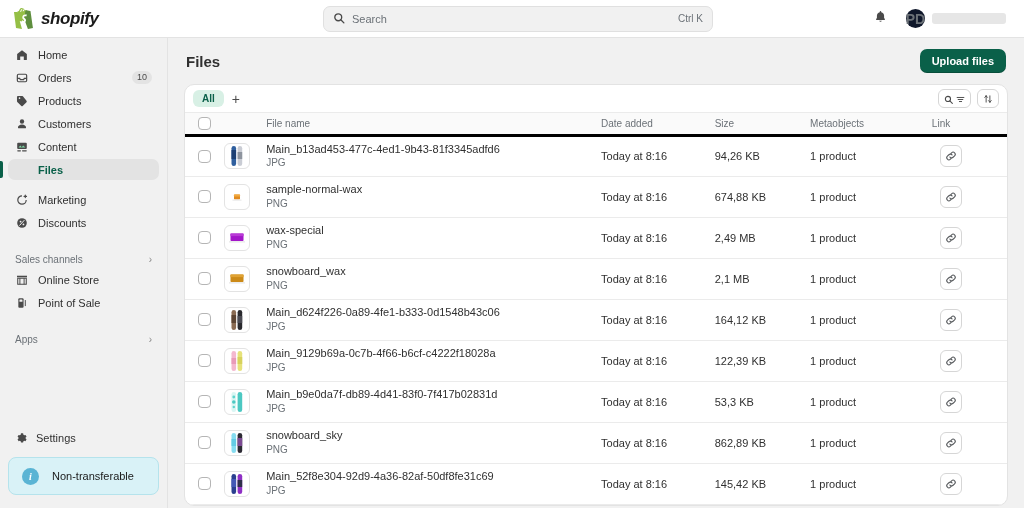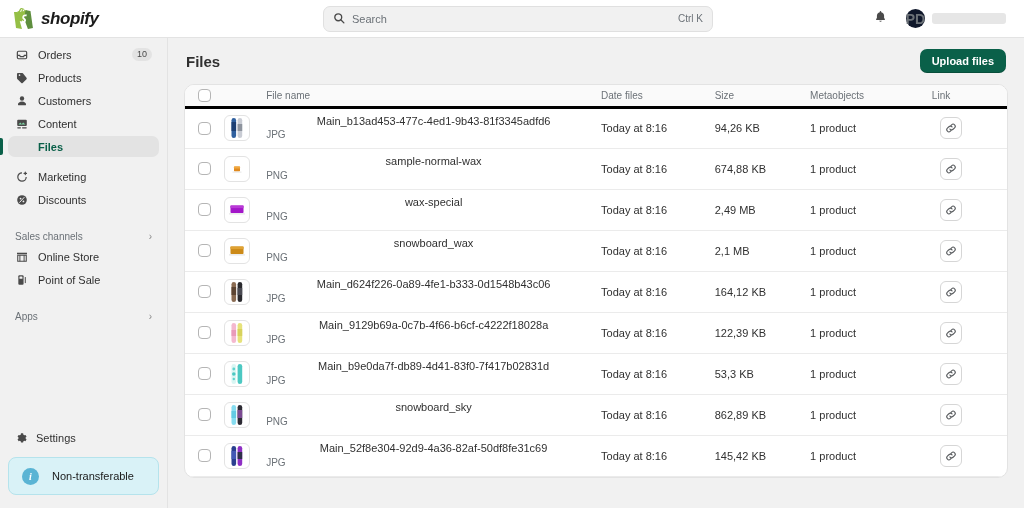--- a/index.html
+++ b/index.html
@@ -186,21 +186,21 @@
   .cb {
     width: 13px; height: 13px; border: 1px solid #b5b5b5;
     border-radius: 4px; background: #fff; margin-left: 13px;
   }
   .thumb {
     width: 26px; height: 26px; border: 1px solid #e3e3e3;
     border-radius: 6px; background: #fff; overflow: hidden;
     display: flex; align-items: center; justify-content: center;
   }
   .thumb svg { display: block; }
-  .fname { font-size: 11px; color: #303030; line-height: 1.35; text-align: center; }
+  .fname { font-size: 11px; color: #303030; line-height: 1.35; }
   .ftype { font-size: 10px; color: #6b7177; line-height: 1.4; }
   .cell-pad { padding-left: 2px; }
   .link-btn {
     width: 22px; height: 22px; border: 1px solid #d6d6d6;
     border-radius: 6px; background: #fff;
     display: flex; align-items: center; justify-content: center;
     color: #5c5f62; margin-left: 8px;
   }
 </style>
 </head>
@@ -249,20 +249,28 @@
         <span class="account-name-redacted"></span>
       </div>
     </div>
   </div>
 
   <div class="body-row">
 
     <div class="sidebar">
       <div class="nav-top">
 
+        <div class="nav-item">
+          <span class="ico">
+            <svg width="12" height="12" viewBox="0 0 16 16" fill="#4a4a4a">
+                <path d="M8 1.5L1.5 6.6V14a.8.8 0 00.8.8h3.3V10h4.8v4.8h3.3a.8.8 0 00.8-.8V6.6z"></path>
+              </svg>
+          </span>
+          <span class="lbl">Home</span>
+        </div>
 
         <div class="nav-item">
           <span class="ico">
             <svg width="12" height="12" viewBox="0 0 16 16" fill="none" stroke="#4a4a4a" stroke-width="1.6">
                 <rect x="1.8" y="3" width="12.4" height="10" rx="1.6"></rect>
                 <path d="M1.8 8.6h3.1l.9 1.5h4.4l.9-1.5h3.1"></path>
               </svg>
           </span>
           <span class="lbl">Orders</span>
           <span class="nav-badge">10</span>
@@ -380,39 +388,65 @@
 
     <div class="main">
 
       <div class="page-head">
         <div class="page-title">Files</div>
         <button class="btn-primary">Upload files</button>
       </div>
 
       <div class="card">
 
+        <div class="tabbar">
+          <div class="tab">All</div>
+          <div class="tab-add">+</div>
+          <div class="tabbar-spacer"></div>
+          <div class="icon-btn">
+            <span>
+              <svg width="9" height="9" viewBox="0 0 16 16" fill="none" stroke="#4a4a4a" stroke-width="1.9">
+                  <circle cx="7" cy="7" r="4.6"></circle>
+                  <path d="M10.4 10.4L14.8 14.8" stroke-linecap="round"></path>
+                </svg>
+            </span>
+            <span>
+              <svg width="9" height="9" viewBox="0 0 16 16" stroke="#4a4a4a" stroke-width="1.7" stroke-linecap="round">
+                  <path d="M2 4.4h12M3.8 8h8.4M6 11.6h4"></path>
+                </svg>
+            </span>
+          </div>
+          <div class="icon-btn">
+            <span>
+              <svg width="10" height="10" viewBox="0 0 16 16" stroke="#4a4a4a" stroke-width="1.5" fill="none" stroke-linecap="round" stroke-linejoin="round">
+                  <path d="M5 13V3M5 3L2.8 5.4M5 3l2.2 2.4"></path>
+                  <path d="M11 3v10M11 13l2.2-2.4M11 13l-2.2-2.4"></path>
+                </svg>
+            </span>
+          </div>
+        </div>
 
         <table class="files">
           <colgroup>
             <col class="col-check">
               <col class="col-thumb">
               <col class="col-name">
             <col class="col-date">
               <col class="col-size">
               <col class="col-refs">
               <col class="col-link">
           </colgroup>
           <thead>
             <tr>
               <th>
                 <div class="cb"></div>
               </th>
               <th></th>
               <th class="cell-pad">File name</th>
-              <th>Date files</th>
+              <th>Date added</th>
               <th>Size</th>
               <th>Metaobjects</th>
               <th>Link</th>
             </tr>
           </thead>
           <tbody id="files-tbody">
               <tr>
                 <td>
                   <div class="cb"></div>
                 </td>

